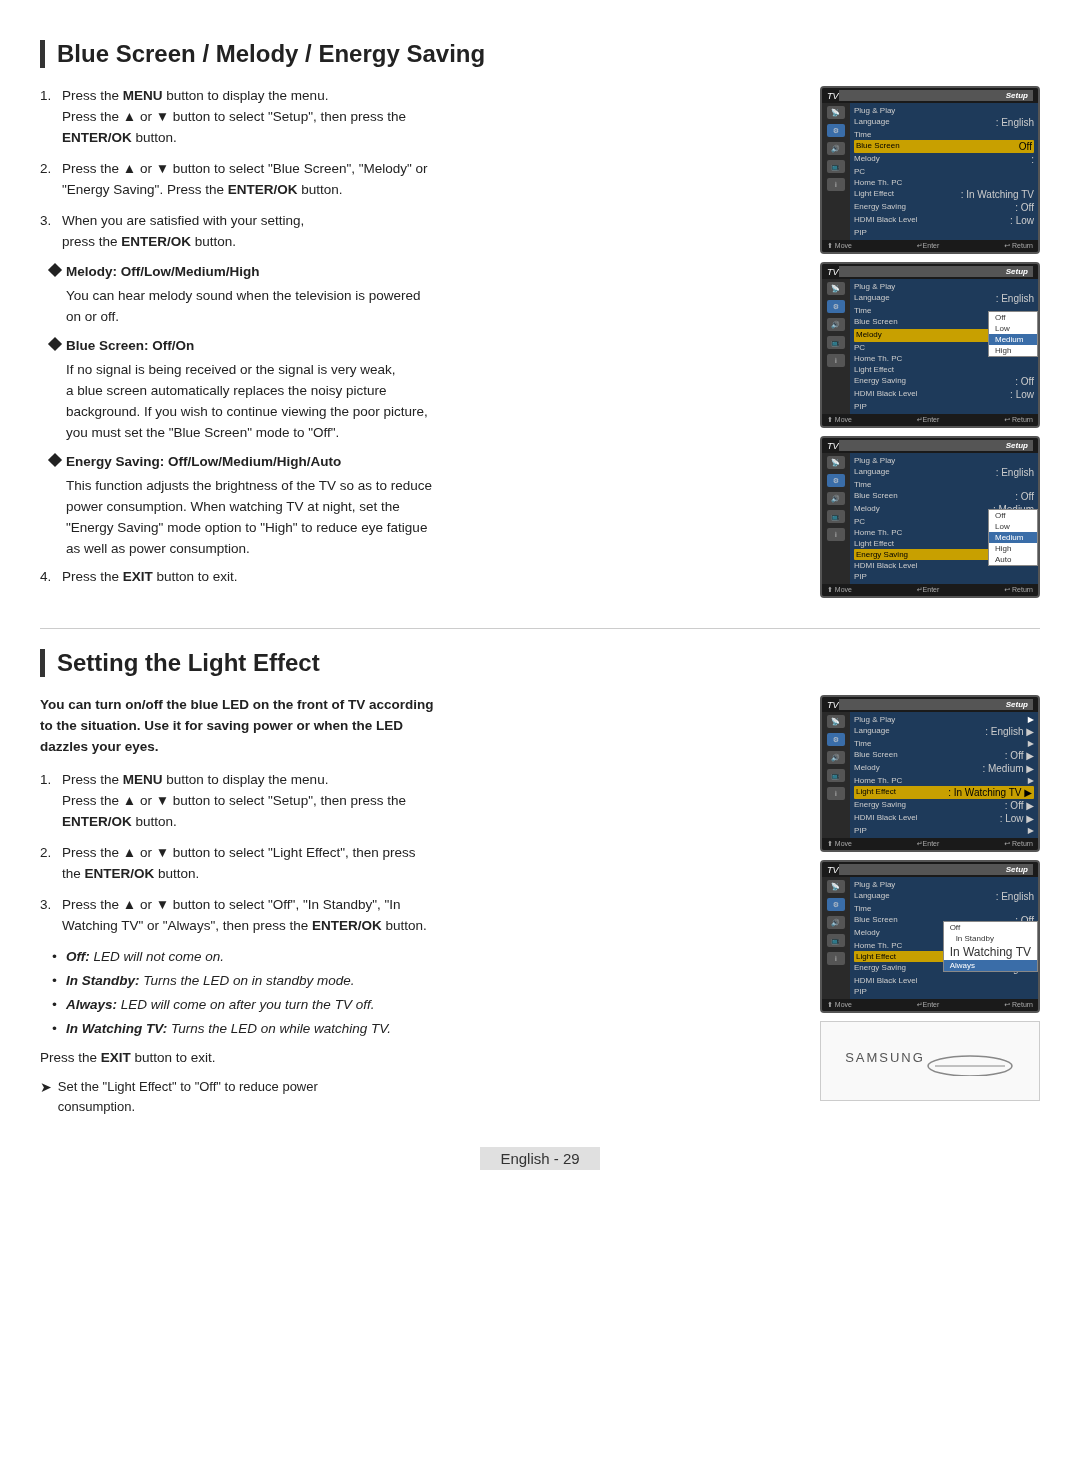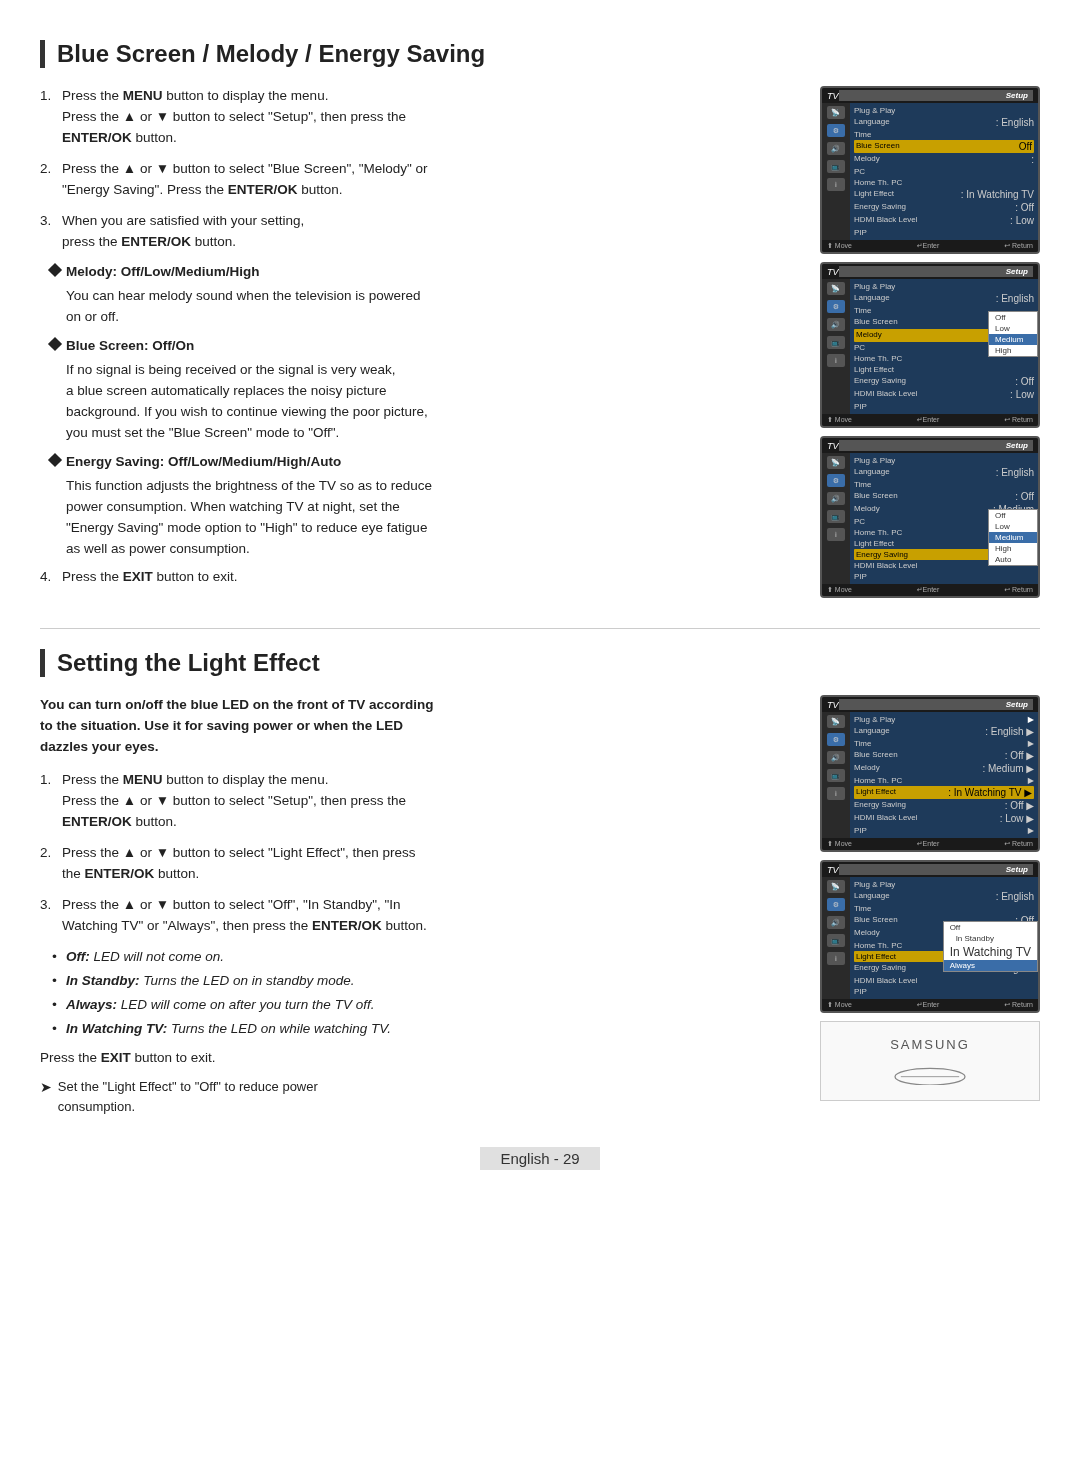--- a/index.html
+++ b/index.html
@@ -216,21 +216,20 @@
       color: #333;
     }
 
     
     .samsung-box {
       border: 1px solid #ccc;
       padding: 15px;
       text-align: center;
       height: 80px;
       display: flex;
-      flex-direction: column;
       align-items: center;
       justify-content: center;
       background: #f9f9f9;
     }
     .samsung-logo-text {
       font-size: 13px;
       letter-spacing: 2px;
       color: #555;
       margin-bottom: 8px;
     }

